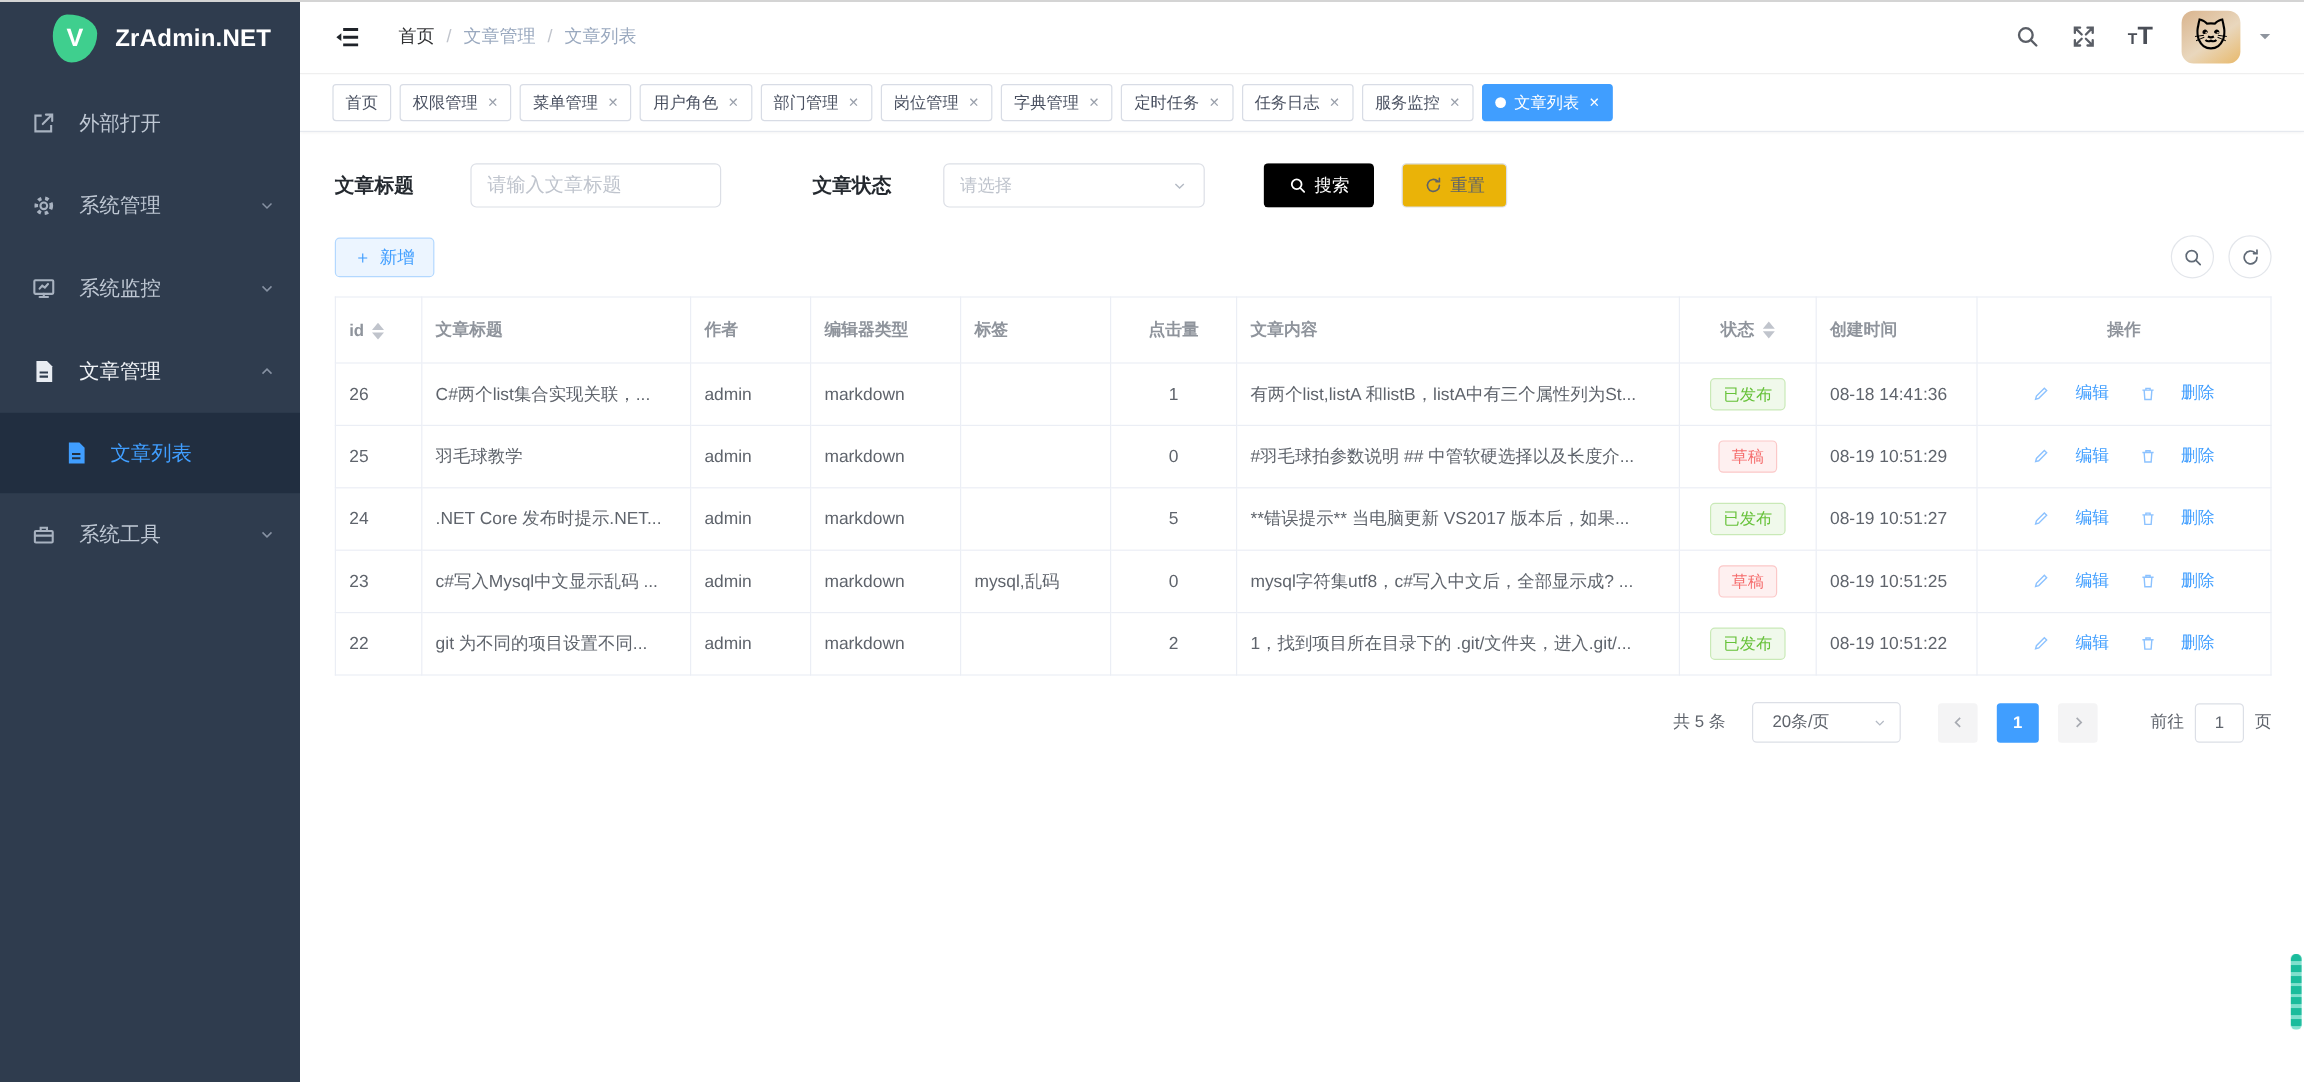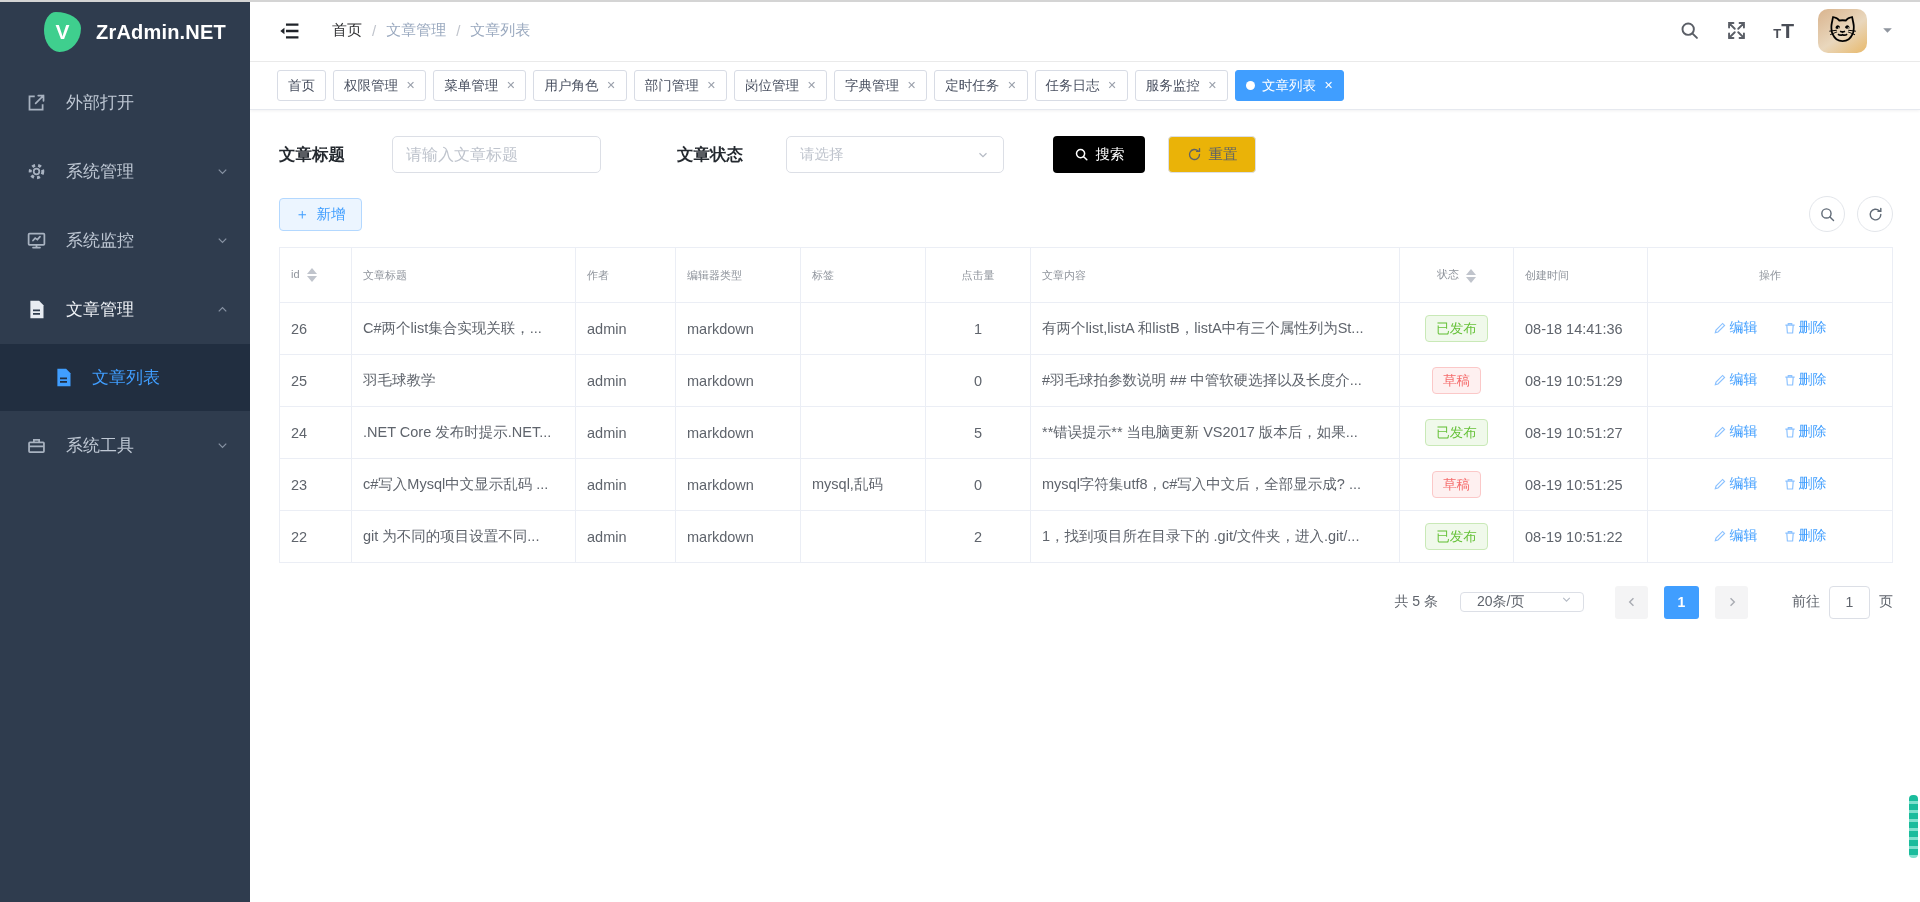--- a/index.html
+++ b/index.html
@@ -73,38 +73,38 @@
   .toolbar{display:flex;align-items:center;margin-top:23px;}
   .btn-add{height:33px;padding:0 15px;background:#ecf5ff;border:1px solid #b3d8ff;border-radius:4px;
     color:#409eff;font-size:14.5px;display:inline-flex;align-items:center;gap:7px;cursor:pointer;}
   .tool-right{margin-left:auto;display:flex;gap:12px;}
   .circle-btn{width:36px;height:36px;border-radius:50%;border:1px solid #e3e6eb;background:#fff;color:#606a76;
     display:flex;align-items:center;justify-content:center;cursor:pointer;}
 
   
   table{width:100%;border-collapse:collapse;table-layout:fixed;margin-top:15px;}
   th,td{border:1px solid #ebeef5;padding:0 11px;white-space:nowrap;overflow:hidden;}
-  th{height:55px;color:#8f949c;font-size:11px;font-weight:normal;text-align:left;background:#fff;}
+  th{height:55px;color:#8f949c;font-size:14px;font-weight:bold;text-align:left;background:#fff;}
   td{height:52px;color:#5f646c;font-size:14.5px;}
   .c-center{text-align:center;}
   .sort{display:inline-flex;flex-direction:column;vertical-align:middle;margin-left:7px;gap:2px;}
   .sort i{display:block;width:0;height:0;border-left:5px solid transparent;border-right:5px solid transparent;}
   .sort .up{border-bottom:6px solid #c0c4cc;}
   .sort .dn{border-top:6px solid #c0c4cc;}
   .badge{display:inline-block;padding:0 10px;height:27px;line-height:25px;border-radius:4px;font-size:13.5px;border:1px solid;}
   .badge.published{color:#67c23a;background:#f0f9eb;border-color:#c9e9b7;}
   .badge.draft{color:#f56c6c;background:#fef0f0;border-color:#fbc8c8;}
-  .op-link{color:#409eff;font-size:14px;display:inline-flex;align-items:center;gap:2px;cursor:pointer;}
+  .op-link{color:#409eff;font-size:14px;display:inline-flex;align-items:center;gap:21px;cursor:pointer;}
   .op-link + .op-link{margin-left:21px;}
   .op-link .li{color:#8cc2ff;}
 
   
   .pagination{display:flex;align-items:center;justify-content:flex-end;margin-top:21px;height:36px;font-size:14px;color:#5f646c;}
   .pg-total{margin-right:22px;}
-  .pg-size{width:124px;height:20px;border:1px solid #dcdfe6;border-radius:4px;display:flex;align-items:flex-start;
+  .pg-size{width:124px;height:34px;border:1px solid #dcdfe6;border-radius:4px;display:flex;align-items:center;
     padding:0 10px 0 16px;cursor:pointer;margin-right:31px;}
   .pg-size .s-caret{margin-left:auto;color:#b4bac4;}
   .pg-btn{width:33px;height:33px;border-radius:3px;background:#f4f4f5;color:#a8abb2;display:flex;align-items:center;
     justify-content:center;cursor:pointer;}
   .pg-page{width:35px;height:33px;border-radius:3px;background:#409eff;color:#fff;font-weight:bold;display:flex;
     align-items:center;justify-content:center;margin:0 16px;cursor:pointer;}
   .pg-goto{margin-left:44px;}
   .pg-input{width:41px;height:33px;border:1px solid #dcdfe6;border-radius:4px;text-align:center;font-size:14px;
     color:#5f646c;margin:0 9px;outline:none;}
 

